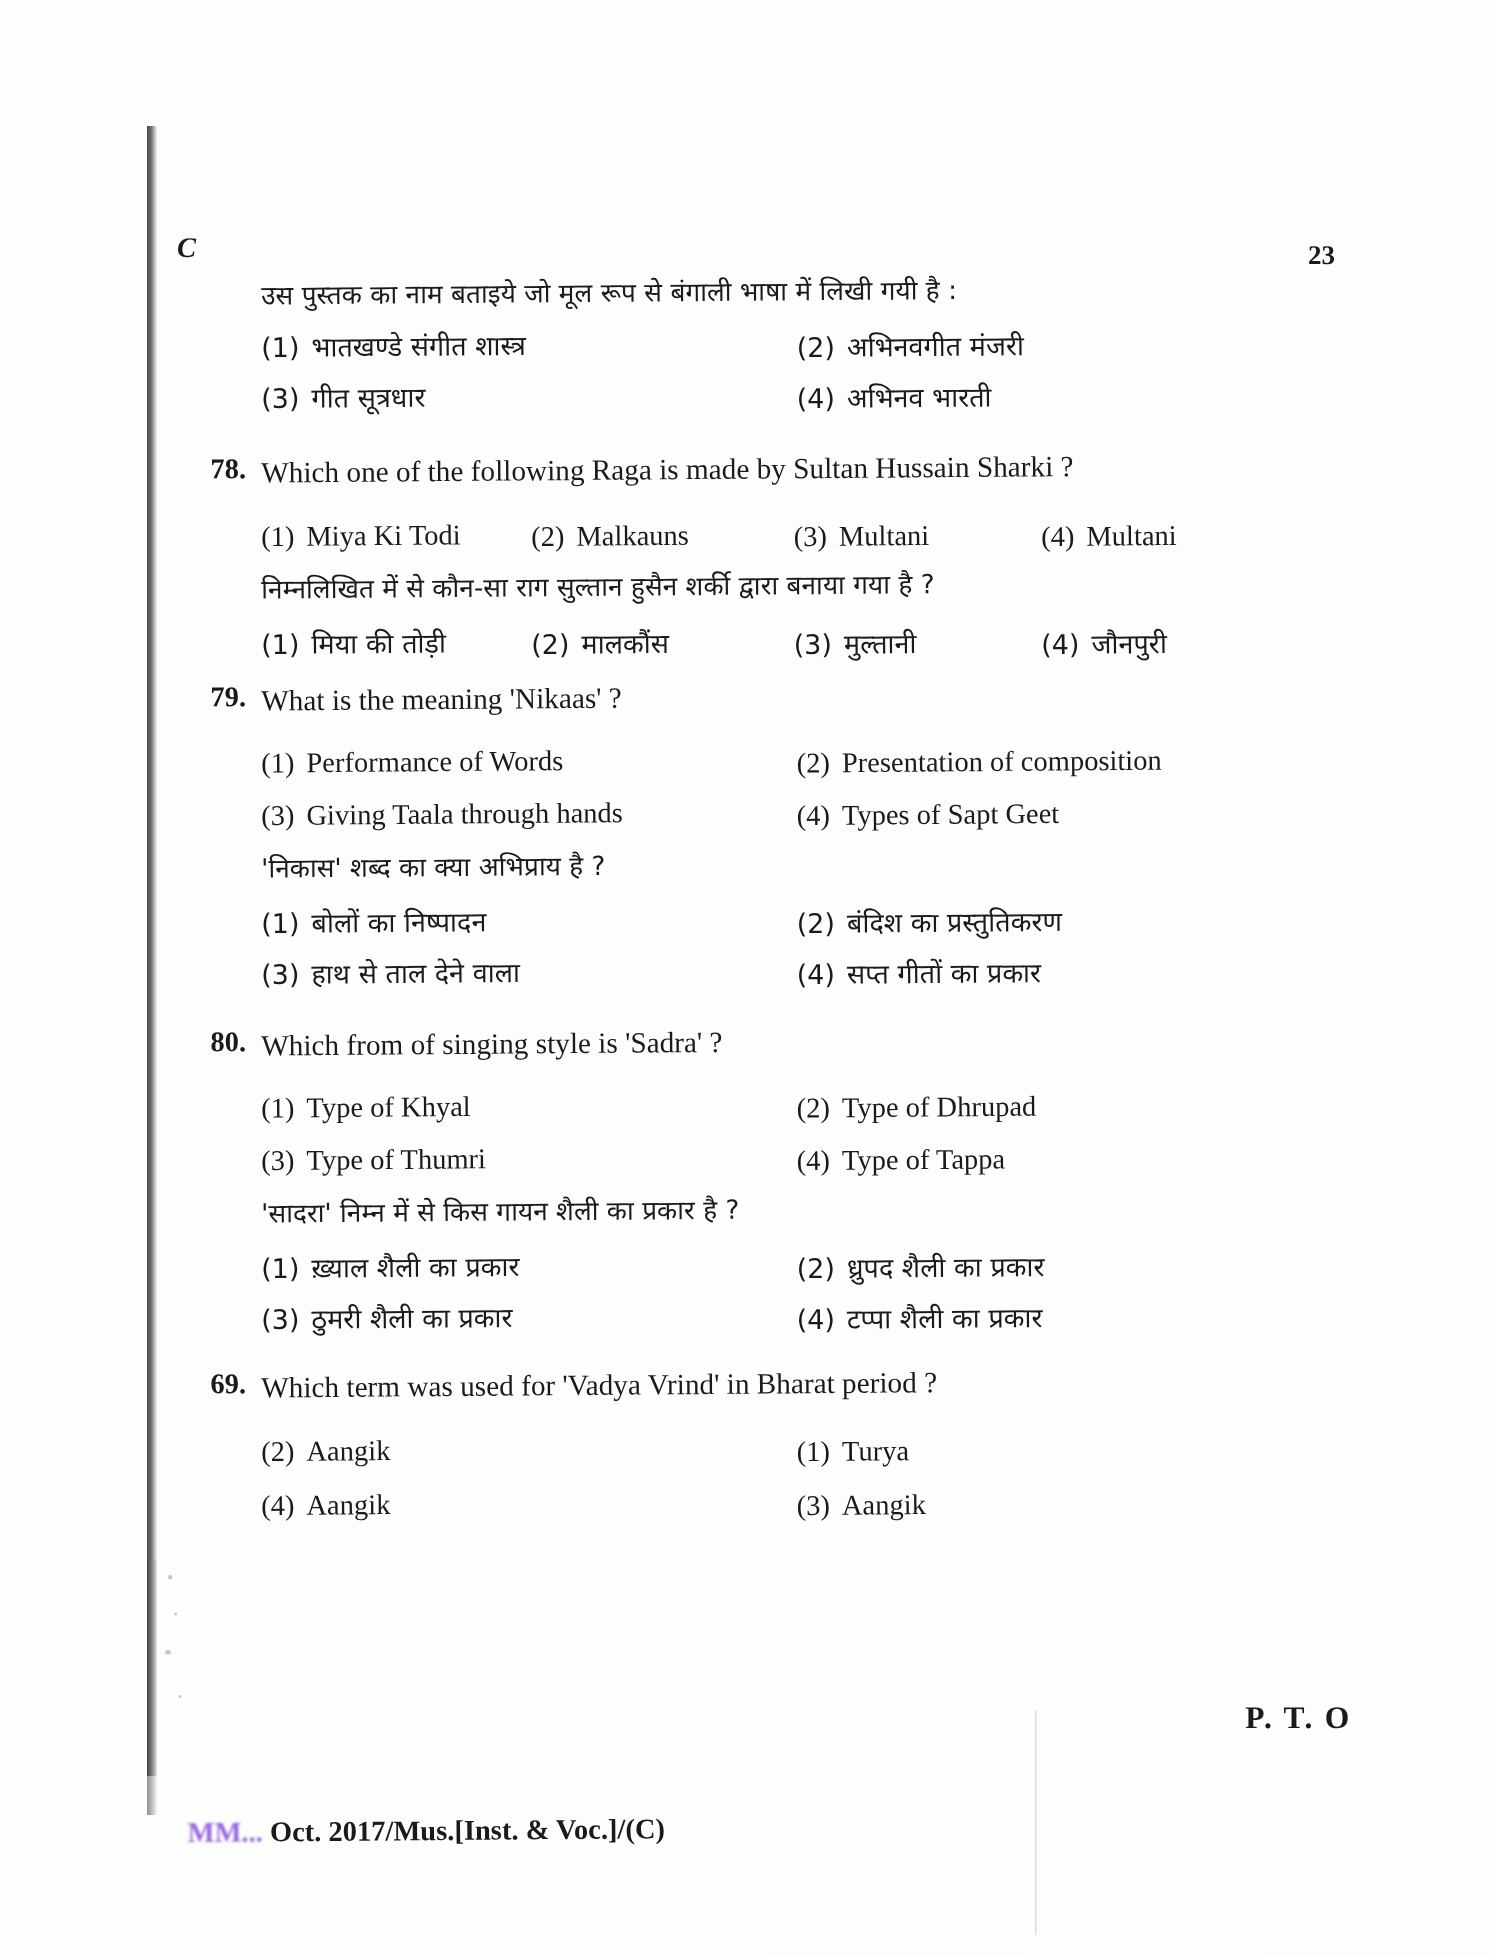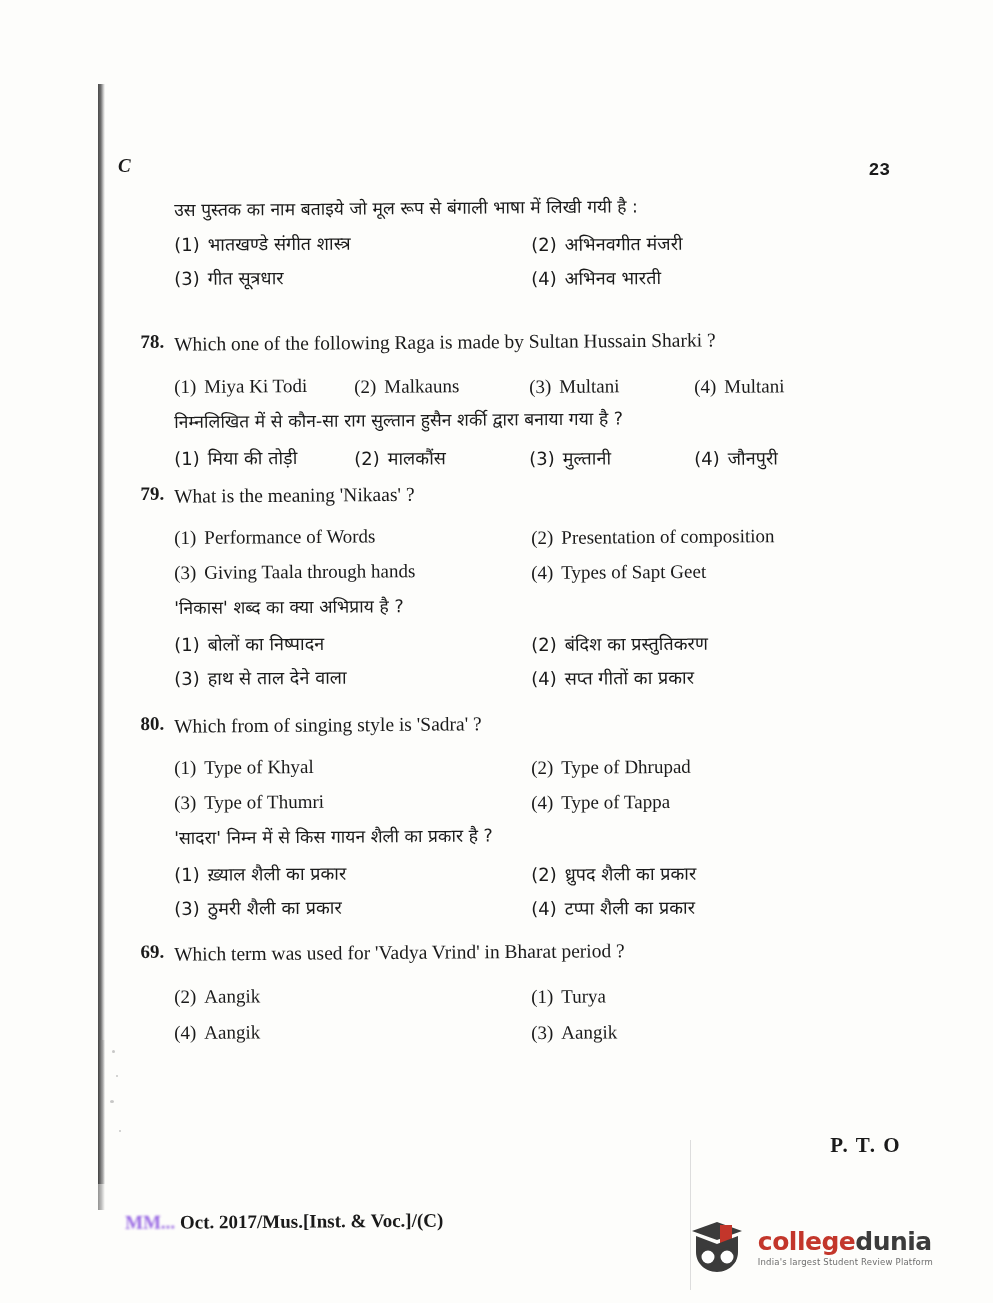--- a/index.html
+++ b/index.html
@@ -48,27 +48,26 @@
     font-size: 19px;
     font-weight: 600;
     letter-spacing: .5px;
   }
   .page-number {
     position: absolute;
     right: 103px;
     top: 160px;
     font-size: 18px;
     font-weight: 700;
-    font-family: Liberation Mono, monospace;
   }
 
   .content {
     position: absolute;
     left: 128px;
-    top: 196px;
+    top: 184px;
     width: 760px;
   }
 
   .q-block {
     position: relative;
     margin-bottom: 6px;
   }
   .q-head {
     display: flex;
     align-items: flex-start;
@@ -229,21 +228,21 @@
           <span class="lbl hindi">(3)</span>
           <span class="val hindi">गीत सूत्रधार</span>
         </div>
         <div class="opt skewed">
           <span class="lbl hindi">(4)</span>
           <span class="val hindi">अभिनव भारती</span>
         </div>
       </div>
     </div>
 
-    <div class="q-block" style="margin-top:34px;">
+    <div class="q-block" style="margin-top:18px;">
       <div class="q-head skewed">
         <div class="q-num">78.</div>
         <div class="q-text">Which one of the following Raga is made by Sultan Hussain Sharki ?</div>
       </div>
       <div class="opts" style="margin-top:10px;">
         <div class="opt skewed" style="width:180px;">
           <span class="lbl">(1)</span>
           <span class="val">Miya Ki Todi</span>
         </div>
         <div class="opt skewed" style="width:175px;">
@@ -401,32 +400,14 @@
     <span class="faded">MM...</span>
     <span>Oct. 2017/Mus.[Inst. &amp; Voc.]/(C)</span>
   </div>
 
   <div class="speck" style="left:112px; top:1050px; width:3px; height:3px;"></div>
   <div class="speck" style="left:116px; top:1075px; width:2px; height:2px;"></div>
   <div class="speck" style="left:110px; top:1100px; width:4px; height:3px;"></div>
   <div class="speck" style="left:119px; top:1130px; width:2px; height:2px;"></div>
   <div class="watermark-line"></div>
 
-  <div class="logo">
-    <div class="logo-mark">
-      <svg width="62" height="58" viewBox="0 0 62 58" xmlns="http://www.w3.org/2000/svg">
-        <path d="M6 12 L31 3 L56 12 L31 21 Z" fill="#3b3b3b"></path>
-        <rect x="34" y="6" width="12" height="18" fill="#c3362b"></rect>
-        <path d="M10 17 L10 33 C10 45 20 53 31 53 C42 53 52 45 52 33 L52 17 L31 25 Z" fill="#3b3b3b"></path>
-        <circle cx="22" cy="38" r="8" fill="#ffffff" stroke="#3b3b3b" stroke-width="3"></circle>
-        <circle cx="41" cy="38" r="8" fill="#ffffff" stroke="#3b3b3b" stroke-width="3"></circle>
-        <line x1="30" y1="38" x2="33" y2="38" stroke="#3b3b3b" stroke-width="3"></line>
-      </svg>
-    </div>
-    <div class="logo-text">
-      <div class="main">
-        <span>college</span><span class="dark">dunia</span>
-      </div>
-      <div class="tag">India's largest Student Review Platform</div>
-    </div>
-  </div>
 
 </div>
 
 </body></html>

